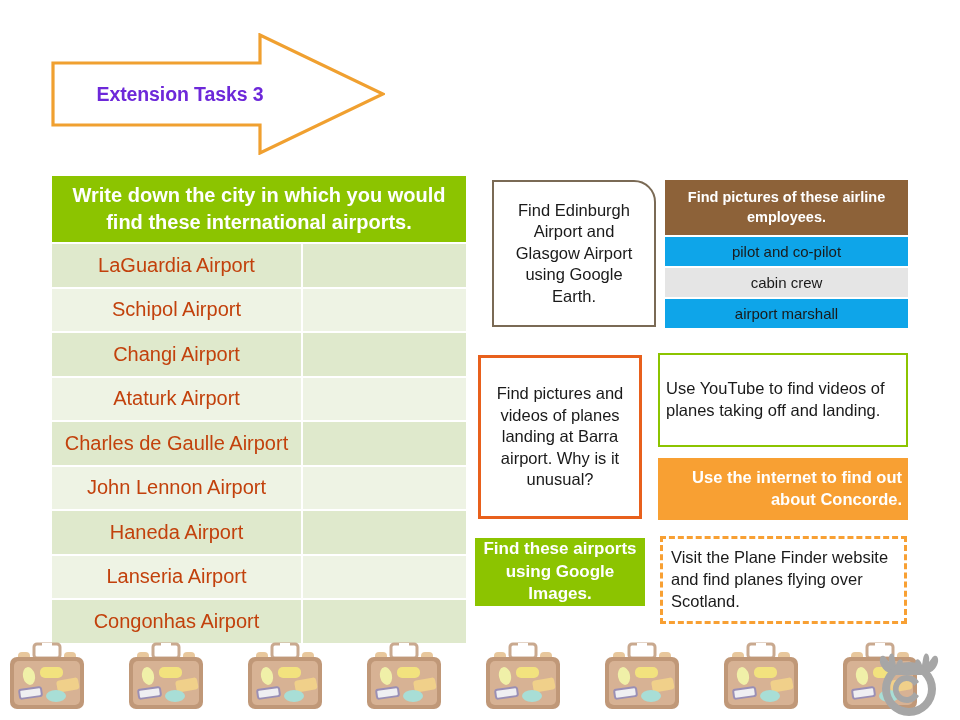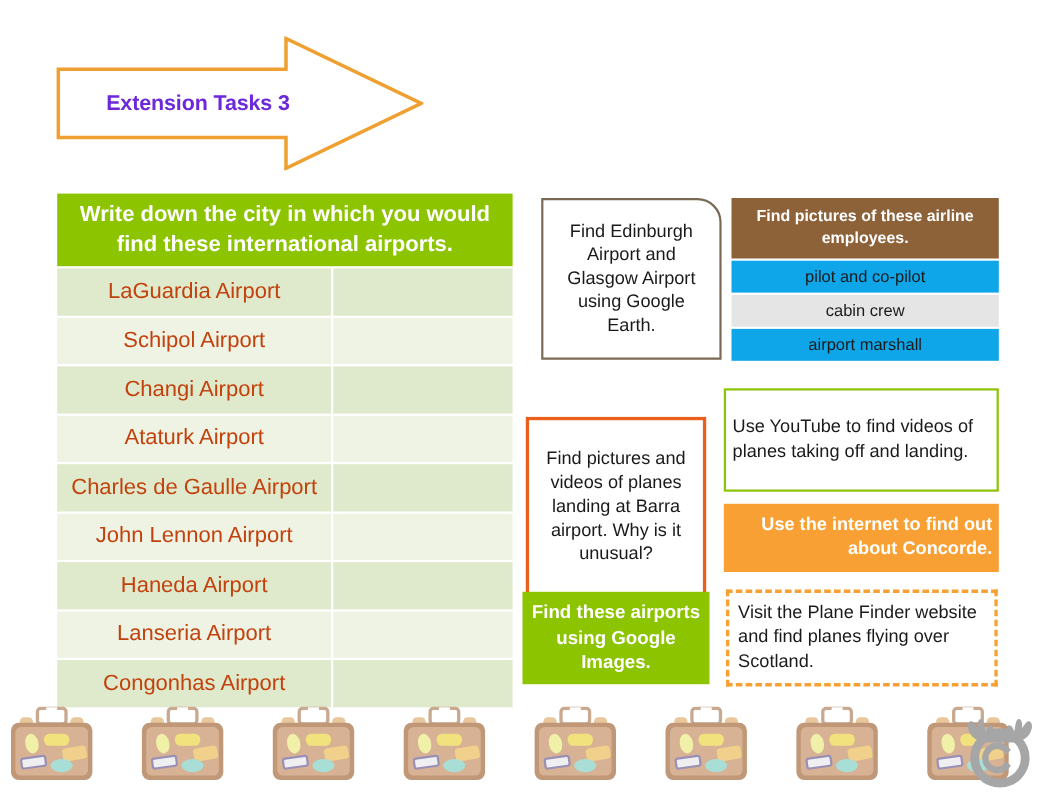--- a/index.html
+++ b/index.html
@@ -134,28 +134,27 @@
     background: #ffffff;
     box-sizing: border-box;
     display: flex;
     align-items: center;
     justify-content: center;
     text-align: center;
     font-size: 16.5px;
     color: #1a1a1a;
     line-height: 1.3;
     padding: 0 6px;
-    margin-top: 24px;
   }
   .box-find-airports {
     position: absolute;
     left: 475px;
     top: 538px;
     width: 170px;
-    height: 84px;
+    height: 68px;
     background: #8cc400;
     box-sizing: border-box;
     display: flex;
     align-items: center;
     justify-content: center;
     text-align: center;
     font-size: 17px;
     font-weight: bold;
     color: #ffffff;
     line-height: 1.33;

